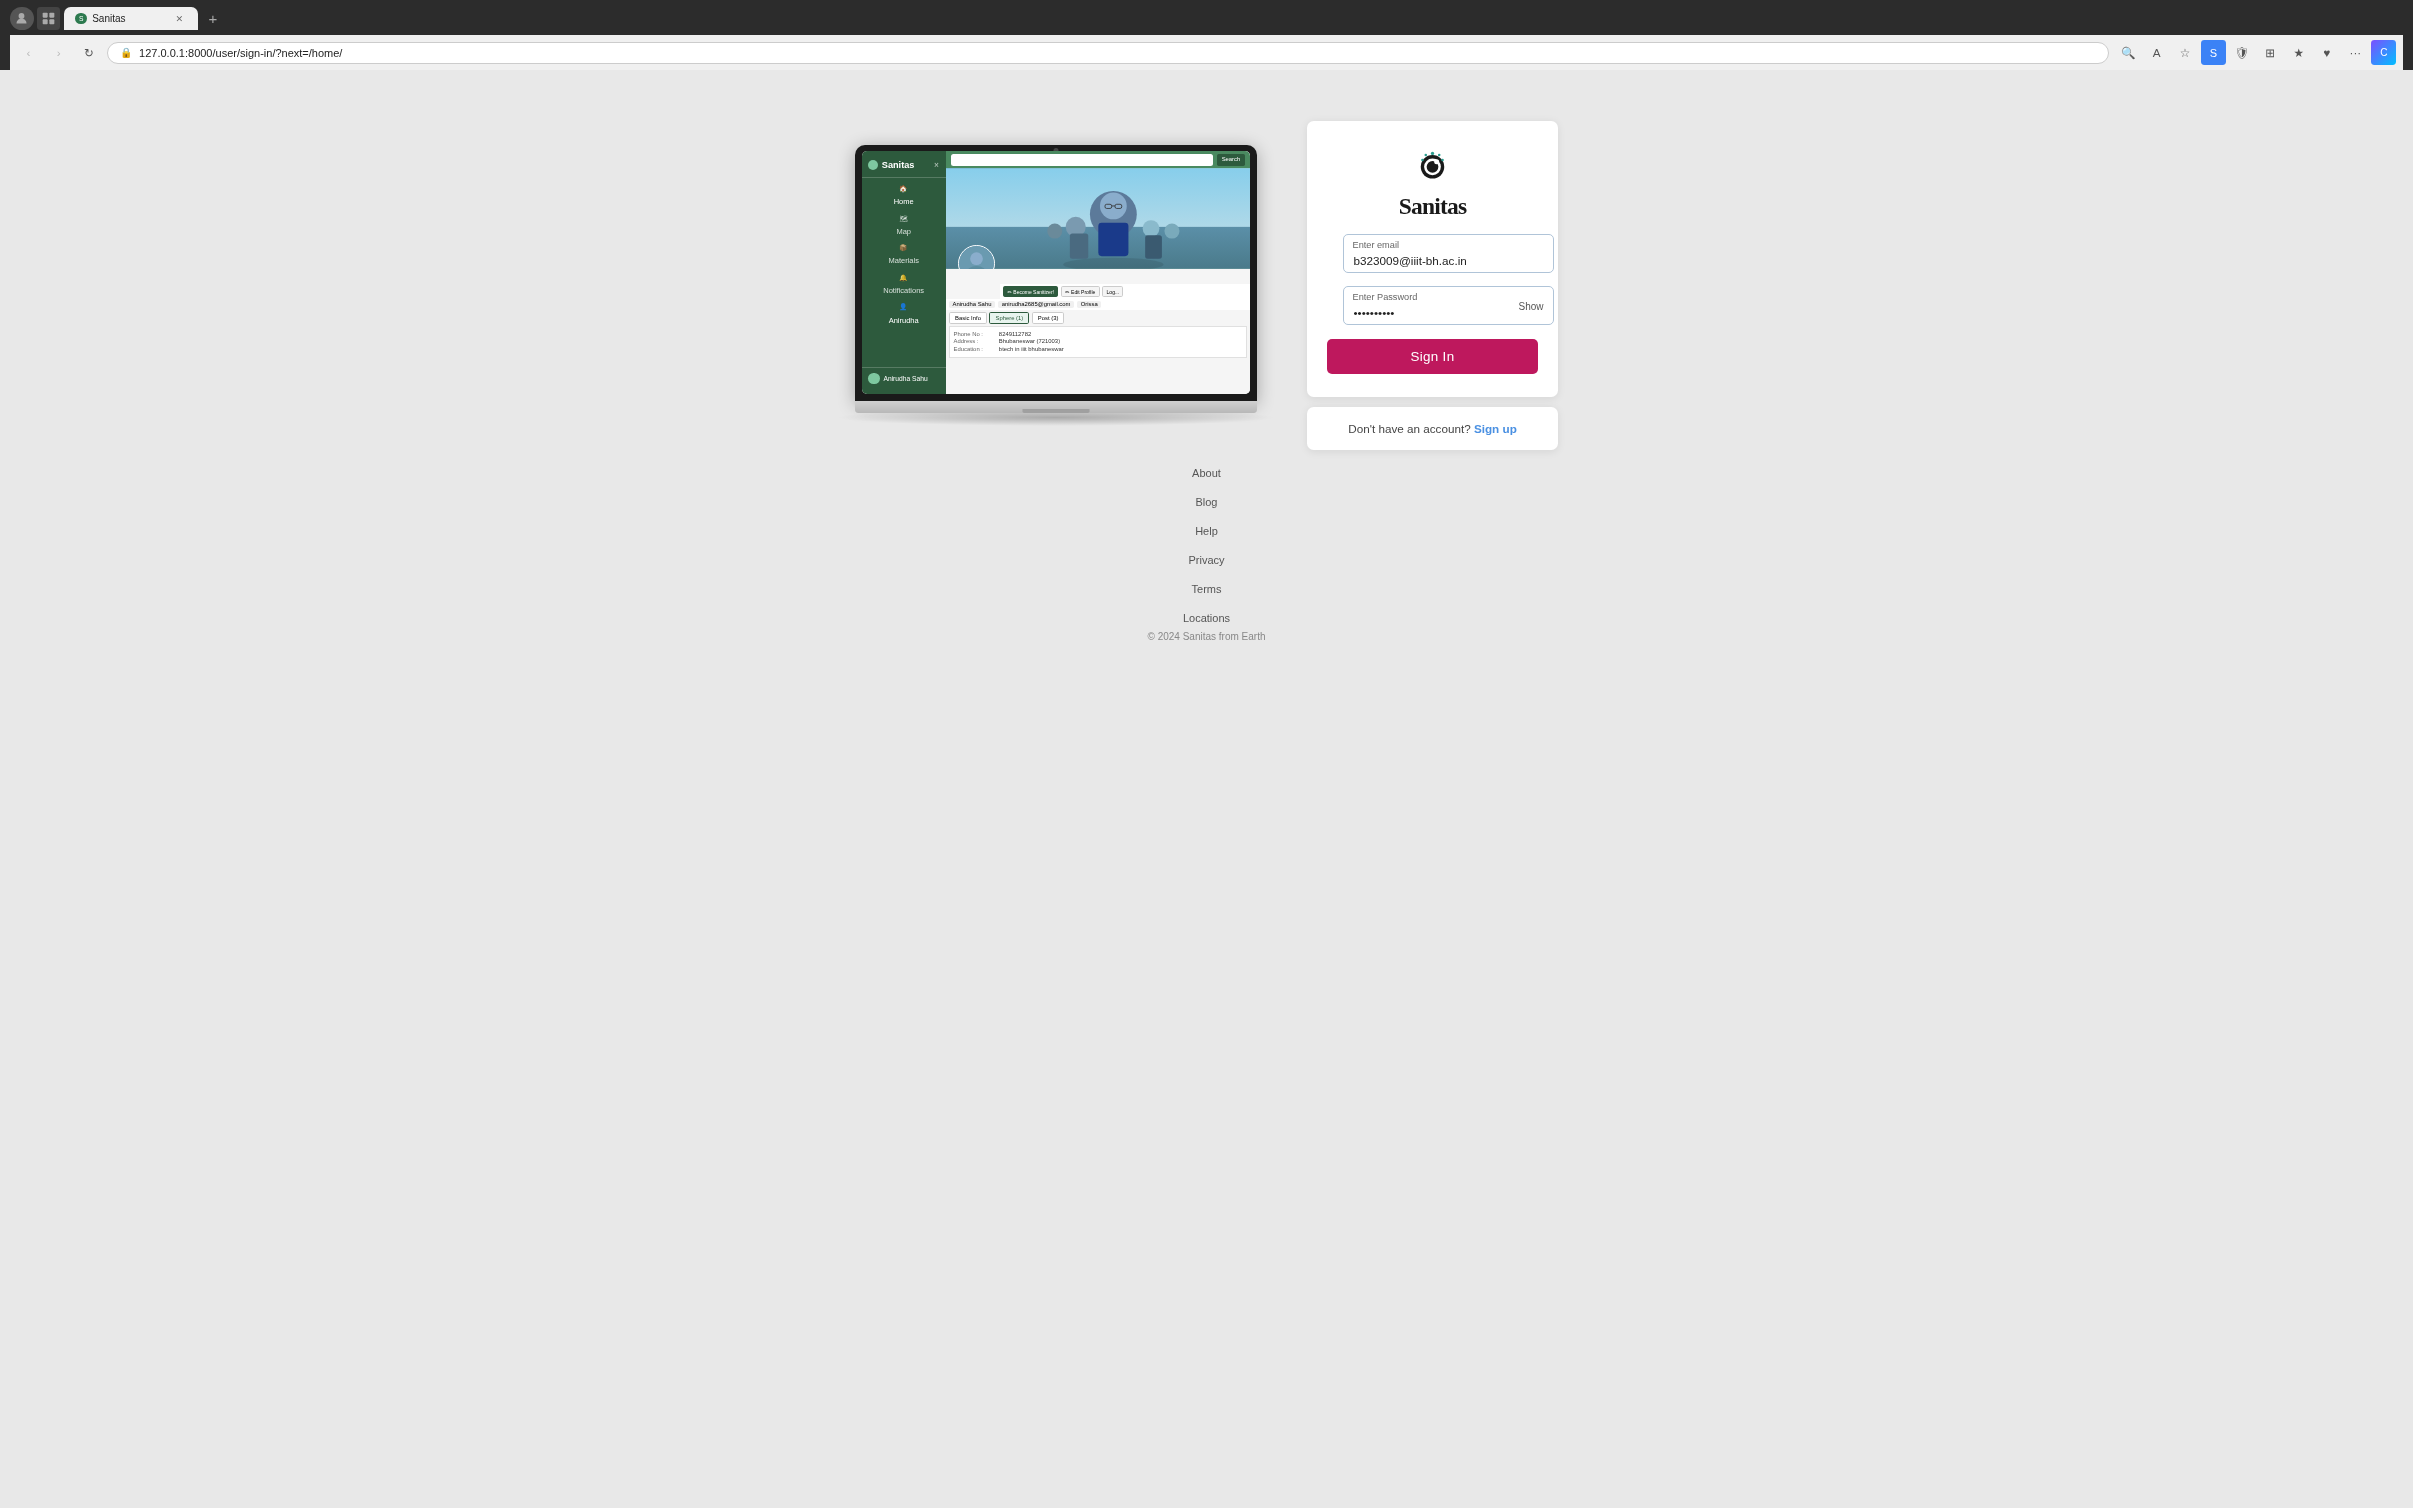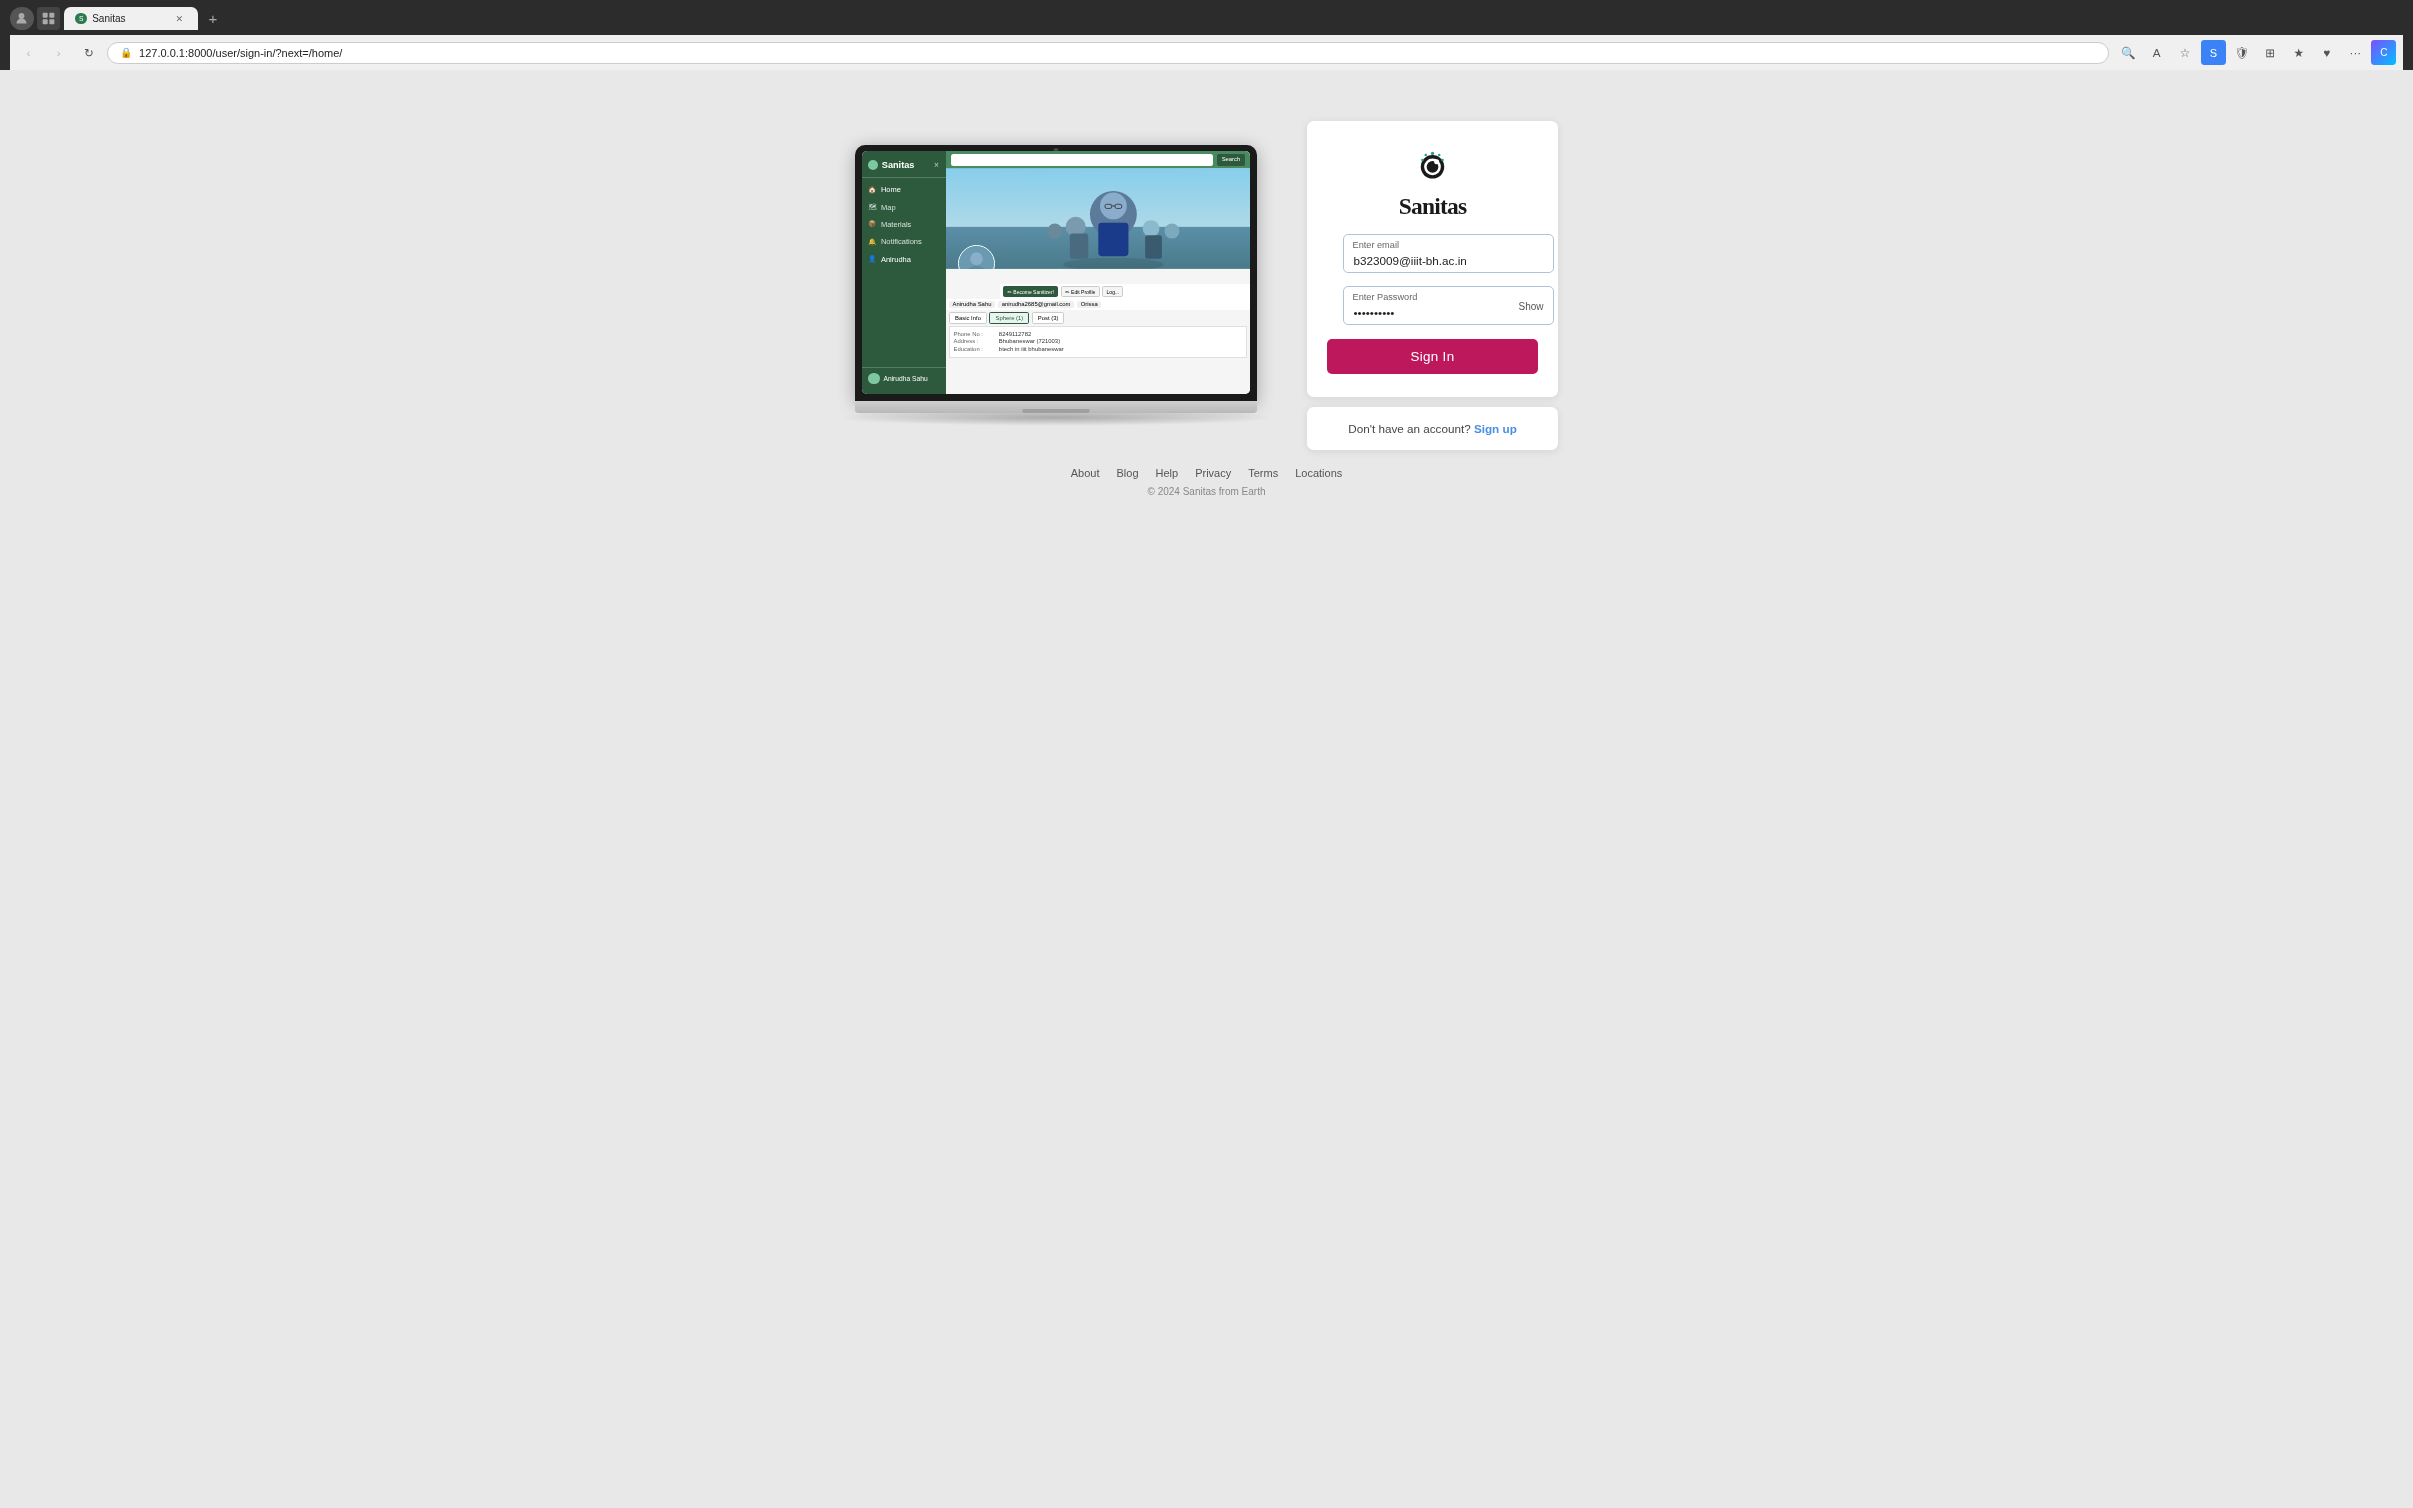--- a/index.html
+++ b/index.html
@@ -223,20 +223,21 @@
     }
     .sidebar-title { font-size: 9.2px; font-weight: bold; }
     .sidebar-close { margin-left: auto; font-size: 8.4px; cursor: pointer; opacity: 0.7; }
     .sidebar-item {
       padding: 4.2px 6.7px;
       display: flex;
       align-items: center;
       gap: 4.2px;
       opacity: 0.8;
       cursor: pointer;
+      flex-direction: column;
     }
     .sidebar-item.active { opacity: 1; font-weight: 500; }
     .sidebar-item-icon { font-size: 6.7px; }
     .sidebar-item-label { font-size: 7.5px; }
 
     .app-main {
       flex: 1;
       background: #f5f5f5;
       overflow: hidden;
       position: relative;
@@ -483,20 +484,21 @@
       padding: 17px;
       display: flex;
       flex-direction: column;
       gap: 6.7px;
     }
     .footer-links {
       display: flex;
       gap: 17px;
       justify-content: center;
       flex-wrap: wrap;
+      flex-direction: column;
     }
     .footer-link {
       font-size: 11px;
       color: #555;
       cursor: pointer;
       text-decoration: none;
     }
     .footer-copy {
       font-size: 10px;
       color: #888;

